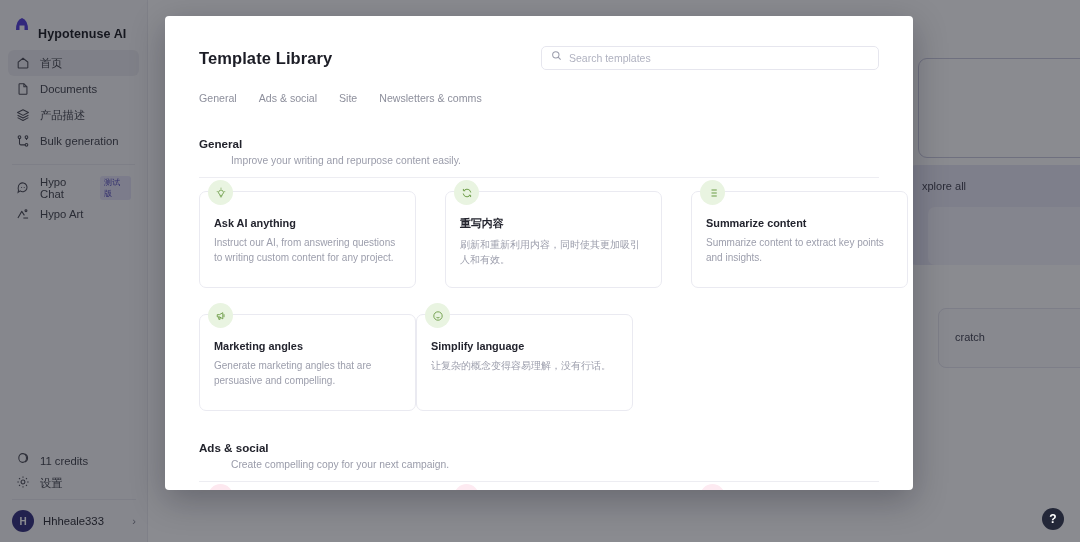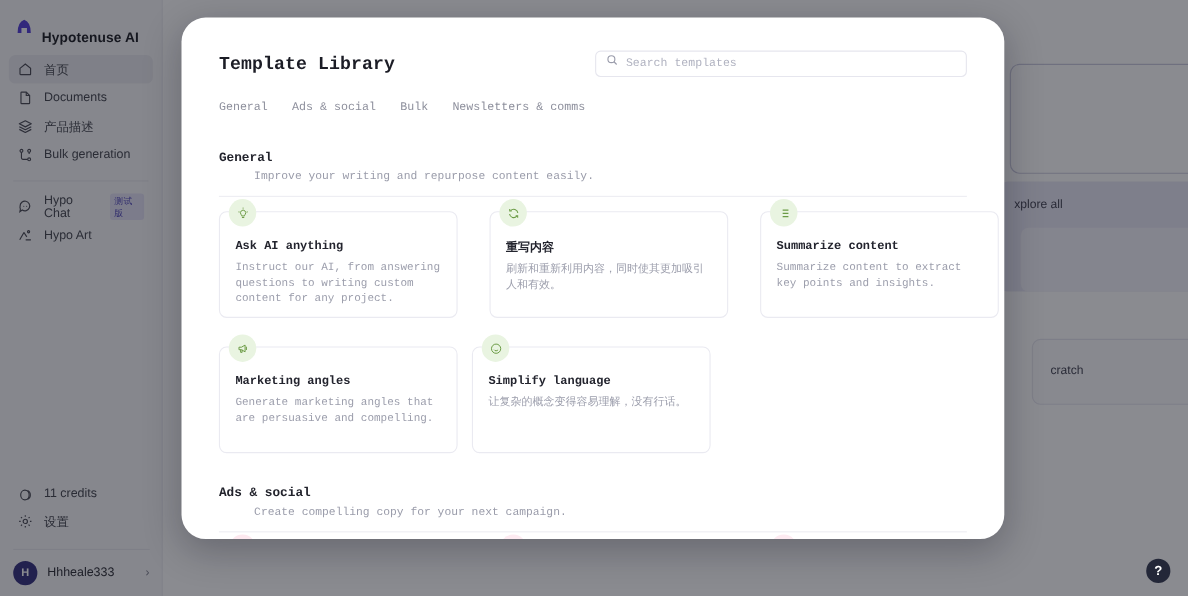--- a/index.html
+++ b/index.html
@@ -30,21 +30,21 @@
   .nav-item .ico { width: 14px; height: 14px; flex: 0 0 14px; display: block; }
   .nav-sep { height: 1px; background: #e6e6ec; margin: 10px 12px; }
 
   .badge-beta {
     margin-left: auto; font-size: 8px; color: #4f46b8; background: #e2e0f5;
     border-radius: 3px; padding: 1px 4px; line-height: 11px; letter-spacing: .2px;
   }
 
   .side-bottom { position: absolute; left: 0; bottom: 0; width: 148px; padding-bottom: 10px; }
   .credits-row, .settings-row {
-    display: flex; align-items: flex-start; gap: 10px; height: 24px;
+    display: flex; align-items: flex-end; gap: 10px; height: 24px;
     margin: 0 8px; padding: 0 8px; font-size: 11.3px; color: #3e4049; cursor: pointer;
   }
   .user-sep { height: 1px; background: #e6e6ec; margin: 8px 12px 10px; }
   .user-row { display: flex; align-items: center; gap: 9px; padding: 0 12px; cursor: pointer; }
   .avatar {
     width: 22px; height: 22px; border-radius: 50%; background: #2f2a7a; color: #fff;
     font-size: 10px; font-weight: bold; display: flex; align-items: center; justify-content: center;
   }
   .user-name { font-size: 11.3px; color: #25262e; }
   .user-chev { margin-left: auto; color: #7b7d8a; font-size: 11px; }
@@ -69,23 +69,22 @@
     border: 1px solid #e4e4ee; border-radius: 8px; background: #fbfbfd;
   }
   .bg-scratch-text { position: absolute; left: 16px; top: 22px; font-size: 11px; color: #3c3d4c; white-space: nowrap; }
 
   
   .overlay { position: absolute; inset: 0; background: rgba(22,24,34,0.50); }
 
   
   .modal {
     position: absolute; left: 165px; top: 16px; width: 748px; height: 474px;
-    background: #ffffff; border-radius: 22px; overflow: hidden;
+    background: #ffffff; border-radius: 4px; overflow: hidden;
     box-shadow: 0 10px 34px rgba(10,12,24,.28);
-    font-family: Liberation Mono, monospace;
   }
   .modal-inner { position: absolute; inset: 0; padding: 30px 34px 0 34px; overflow: hidden; }
 
   .modal-head { display: flex; align-items: center; justify-content: space-between; }
   .modal-title { font-size: 16.5px; font-weight: bold; color: #1c1d26; letter-spacing: .1px; }
   .search-box {
     width: 338px; height: 24px; border: 1px solid #e6e6ee; border-radius: 5px;
     display: flex; gap: 7px; padding: 0 9px; background: #fff;
   }
   .search-box input {
@@ -111,21 +110,21 @@
   .tcard-icon {
     position: absolute; left: 8px; top: -12px; width: 25px; height: 25px; border-radius: 50%;
     display: flex; align-items: center; justify-content: center; background: #e9f4e1;
   }
   .tcard-icon.ig  { background: #fde8ef; }
   .tcard-icon.gg  { background: #fdeaf1; }
   .tcard-icon.fb  { background: #fdeaf1; }
   .tcard-title { font-size: 10.9px; font-weight: bold; color: #23242e; }
   .tcard-desc { font-size: 10px; color: #9c9eac; line-height: 1.45; margin-top: 7px; }
 
-  .row2 { display: grid; grid-template-columns: repeat(3, 217px); gap: 13px; margin-top: 26px; }
+  .row2 { display: grid; grid-template-columns: repeat(3, 217px); margin-top: 26px; }
 
   
   .help-fab {
     position: absolute; right: 16px; bottom: 12px; width: 22px; height: 22px; border-radius: 50%;
     background: #232738; color: #fff; font-size: 12px; font-weight: bold;
     display: flex; align-items: center; justify-content: center; cursor: pointer;
   }
 </style>
 </head>
 <body>
@@ -269,21 +268,21 @@
                 <path d="M10.4 10.4 14 14"></path>
               </svg>
           </span>
           <input type="text" placeholder="Search templates" style="">
         </div>
       </div>
 
       <div class="tabs">
         <div class="tab active">General</div>
         <div class="tab">Ads &amp; social</div>
-        <div class="tab">Bulk</div>
+        <div class="tab">Site</div>
         <div class="tab">Newsletters &amp; comms</div>
       </div>
 
       <div class="section">
         <div class="section-title">General</div>
         <div class="section-sub">Improve your writing and repurpose content easily.</div>
         <div class="section-rule"></div>
 
         <div class="grid">
 

